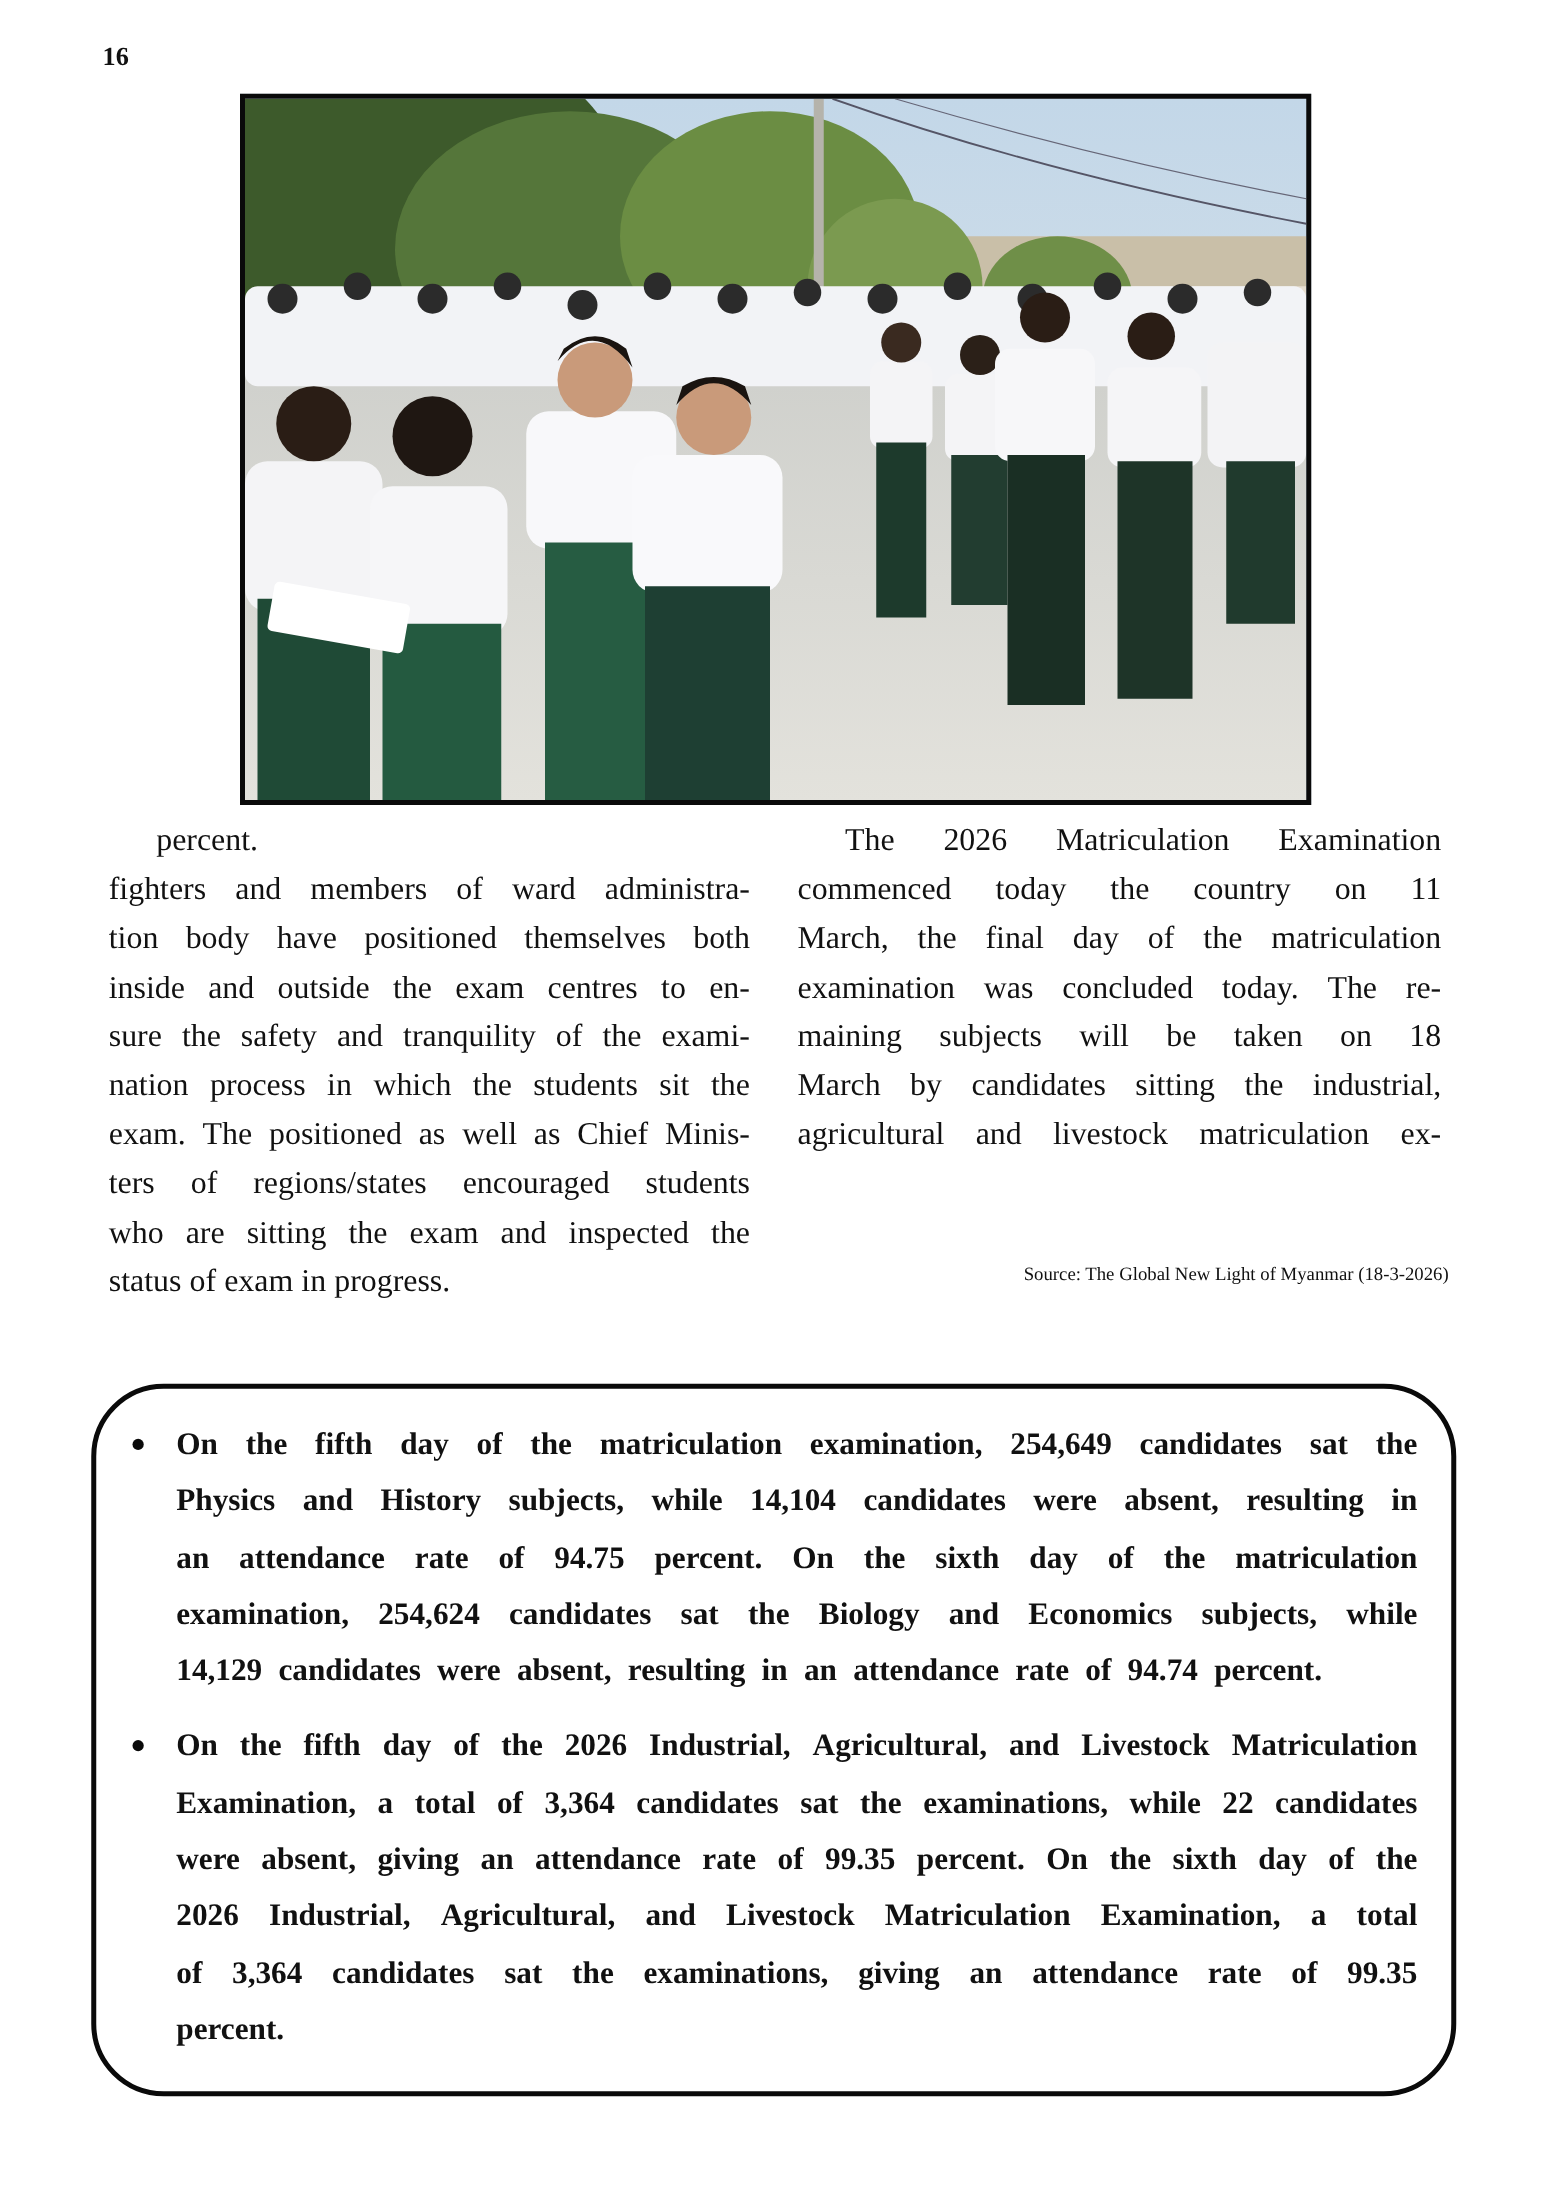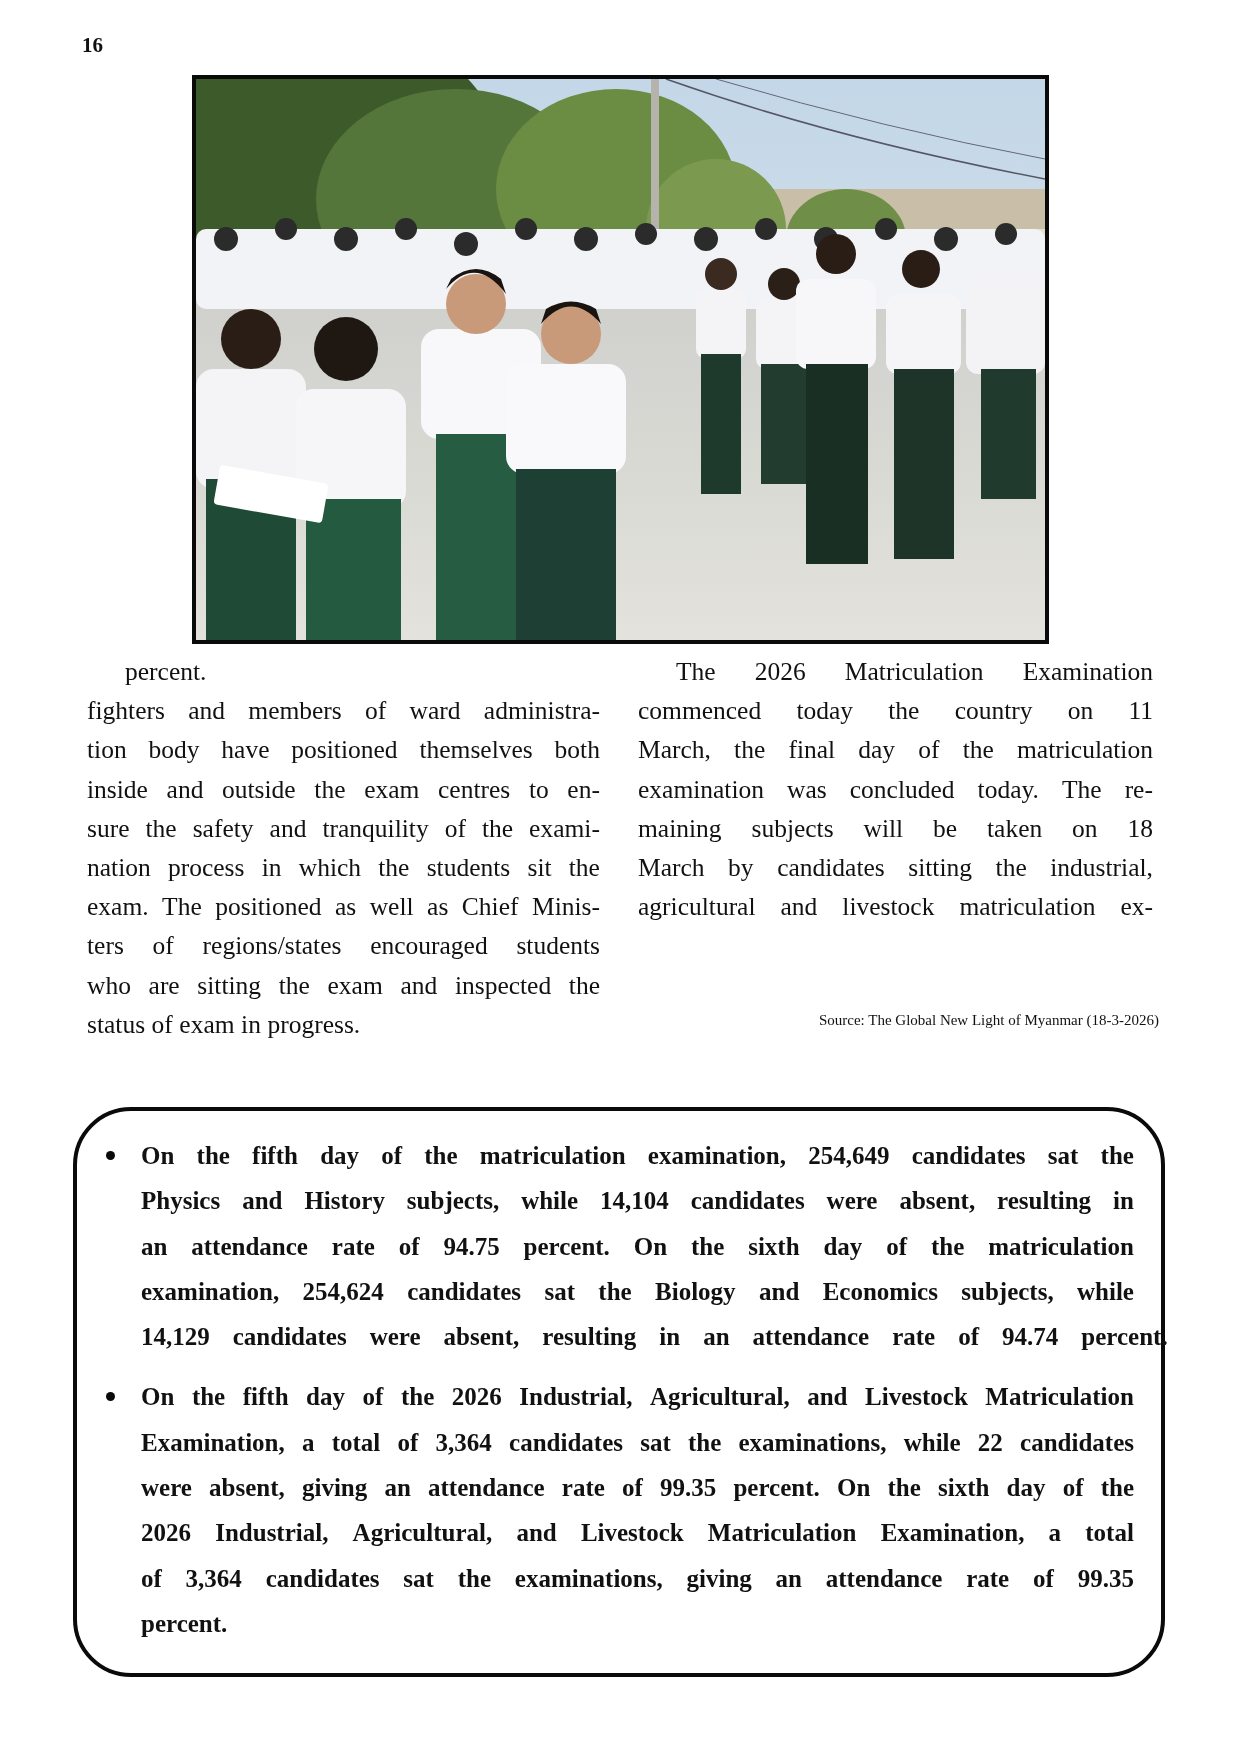--- a/index.html
+++ b/index.html
@@ -14,21 +14,21 @@
   .col-right { left: 638px; top: 652px; width: 515px; }
   .jl { display: flex; justify-content: space-between; white-space: nowrap; height: 39.2px; }
   .jl.indent { padding-left: 38px; }
   .jl.last { justify-content: flex-start; gap: 6.5px; }
   .source { position: absolute; right: 82px; top: 1012px; font-size: 15px; font-weight: normal; white-space: nowrap; }
   .highlight-box { position: absolute; left: 73px; top: 1107px; width: 1092px; height: 570px;
                    box-sizing: border-box; border: 4px solid #0a0a0a; border-radius: 58px; }
   .bullet-list { position: absolute; left: 141px; top: 1133px; width: 993px; font-weight: bold;
                  font-size: 25px; line-height: 45.3px; }
   .bl { display: flex; justify-content: space-between; white-space: nowrap; height: 45.3px; }
-  .bl.last { justify-content: flex-start; gap: 23px; text-align: center; }
+  .bl.last { justify-content: flex-start; gap: 13px; text-align: center; }
   .bullet-item { position: relative; margin-bottom: 15px; }
   .bullet-dot { position: absolute; left: -35px; top: 18px; width: 9px; height: 9px; border-radius: 50%; background: #0a0a0a; }
 </style>
 </head>
 <body>
 
 <div class="page-number">16</div>
 
 <div class="photo-frame">
   <svg viewBox="0 0 849 561" preserveAspectRatio="none">

